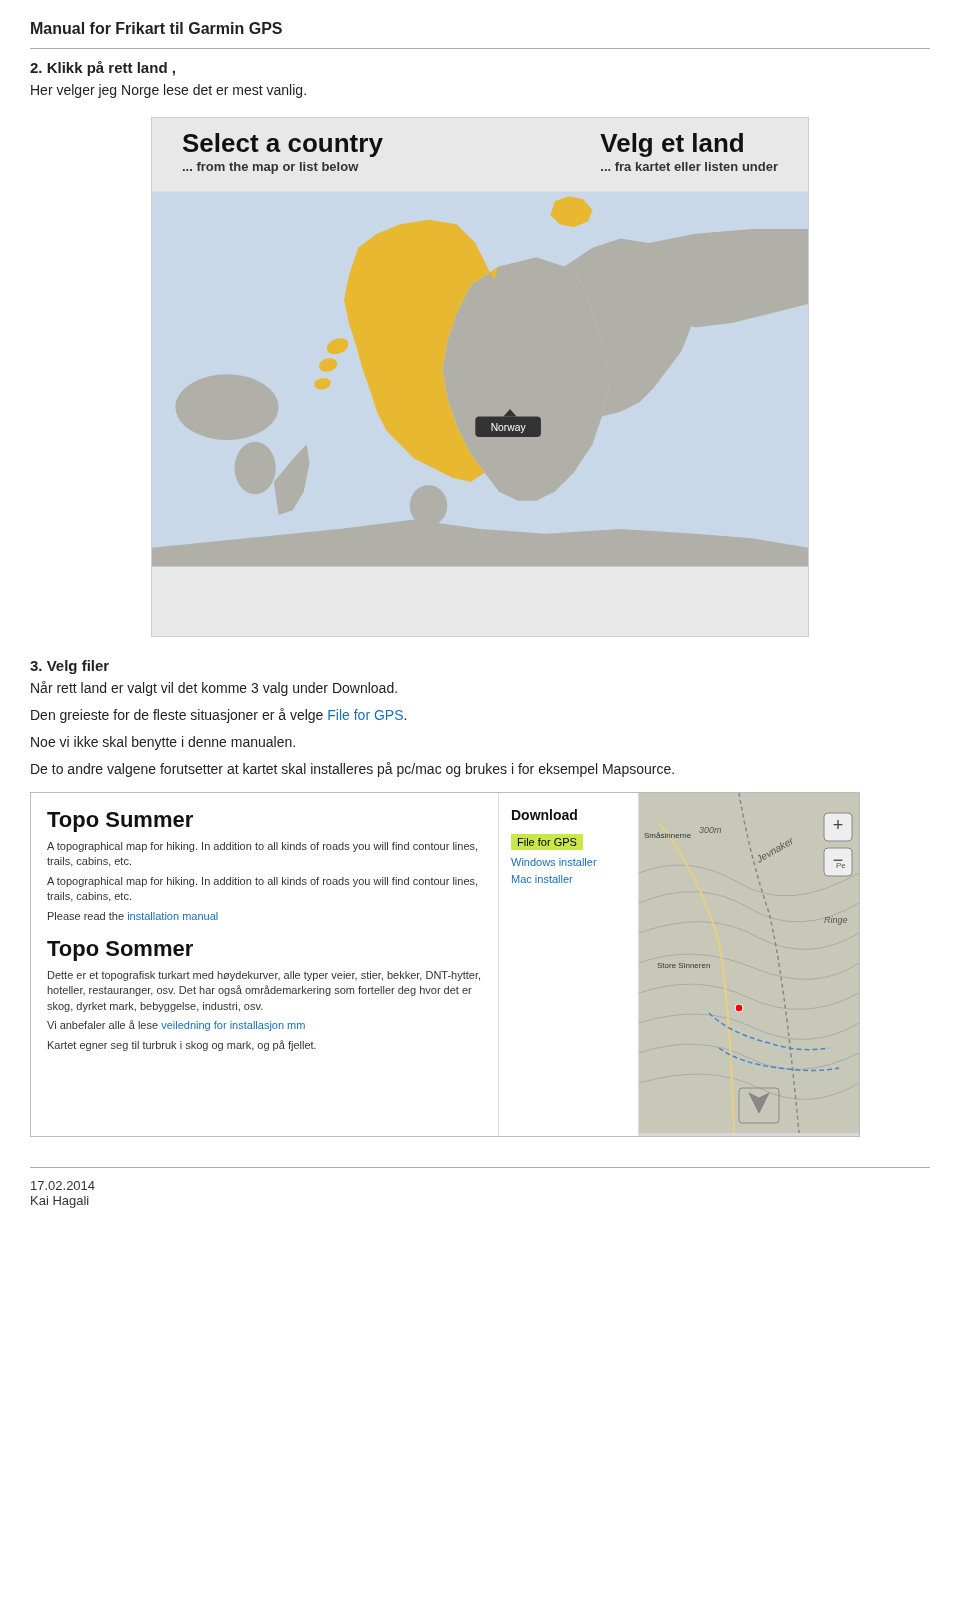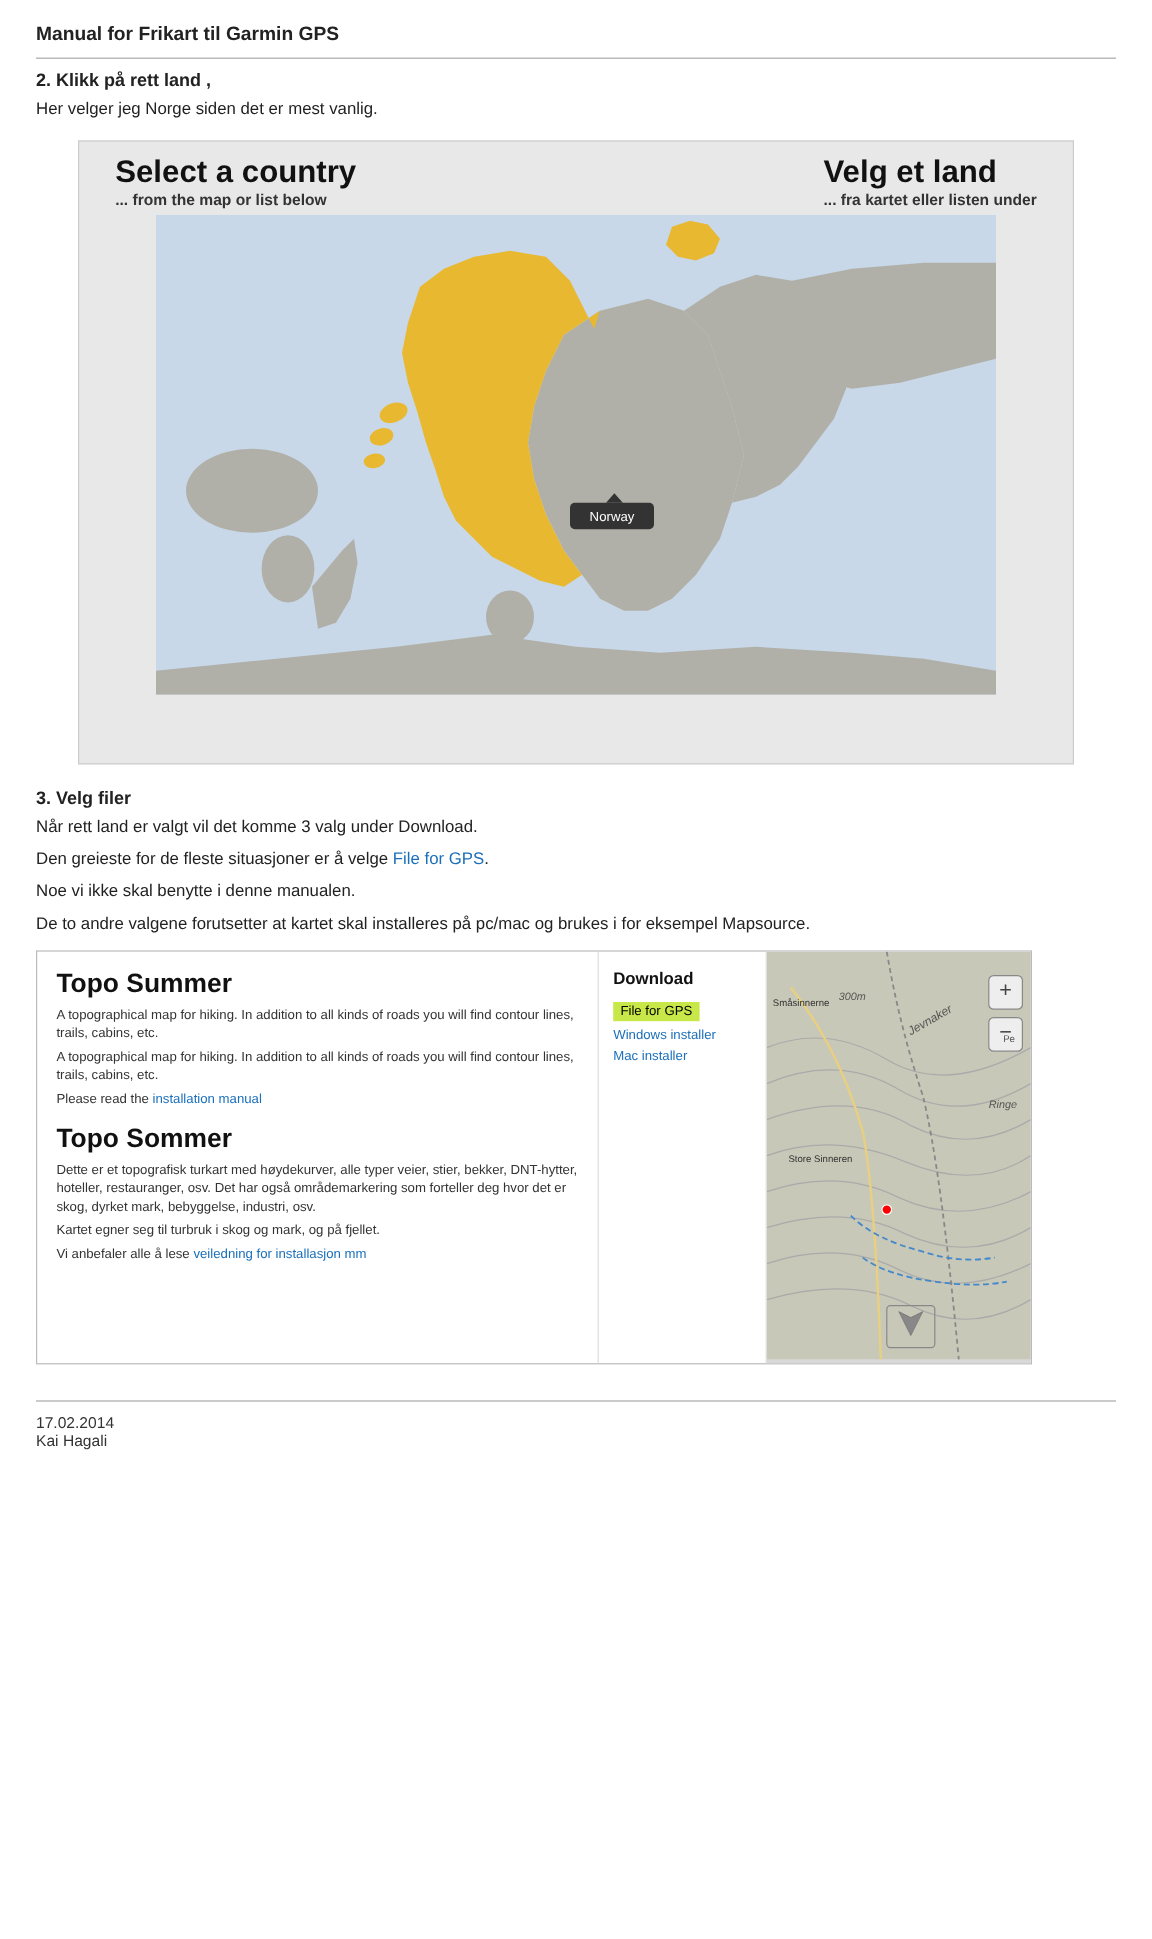--- a/index.html
+++ b/index.html
@@ -26,21 +26,21 @@
       font-size: 15px;
       font-weight: bold;
       margin: 8px 0 4px 0;
     }
     .section-text {
       font-size: 14px;
       margin-bottom: 6px;
       line-height: 1.5;
     }
     .map-image-container {
-      width: 830px;
+      width: 658px;
       height: 520px;
       margin: 16px auto;
       background: #e8e8e8;
       border: 1px solid #ccc;
       position: relative;
       overflow: hidden;
     }
     .map-header {
       display: flex;
       flex-direction: row;
@@ -198,21 +198,21 @@
     }
   </style>
 </head>
 <body>
 
 <div class="page-title">Manual for Frikart til Garmin GPS</div>
 <hr class="divider">
 
 <div>
   <div class="section-heading">2.   Klikk på rett land ,</div>
-  <div class="section-text">Her velger jeg Norge siden det er mest vanlig.</div>
+  <div class="section-text">Her velger jeg Norge lese det er mest vanlig.</div>
 </div>
 
 <div class="map-image-container">
   <div class="map-header">
     <div class="map-header-left">
       <div class="big">Select a country</div>
       <div class="small">... from the map or list below</div>
     </div>
     <div class="map-header-right">
       <div class="big">Velg et land</div>
@@ -269,24 +269,24 @@
 <div class="screenshot-container">
   <div class="sc-left">
     <div class="sc-topo-title">Topo Summer</div>
     <div class="sc-topo-desc">A topographical map for hiking. In addition to all kinds of roads you will find contour lines, trails, cabins, etc.</div>
     <div class="sc-topo-desc">A topographical map for hiking. In addition to all kinds of roads you will find contour lines, trails, cabins, etc.</div>
     <div class="sc-topo-desc">
       <span>Please read the </span><a href="#" class="sc-topo-link">installation manual</a>
     </div>
     <div class="sc-topo-sommer-title">Topo Sommer</div>
     <div class="sc-topo-sommer-desc">Dette er et topografisk turkart med høydekurver, alle typer veier, stier, bekker, DNT-hytter, hoteller, restauranger, osv. Det har også områdemarkering som forteller deg hvor det er skog, dyrket mark, bebyggelse, industri, osv.</div>
-    <div class="sc-topo-sommer-small">Kartet egner seg til turbruk i skog og mark, og på fjellet.</div>
     <div class="sc-topo-sommer-small">
       <span>Vi anbefaler alle å lese </span><a href="#" class="sc-topo-sommer-link">veiledning for installasjon mm</a>
     </div>
+    <div class="sc-topo-sommer-small">Kartet egner seg til turbruk i skog og mark, og på fjellet.</div>
   </div>
   <div class="sc-middle">
     <div class="sc-download-title">Download</div>
     <a href="#" class="sc-download-link-highlight">File for GPS</a>
     <a href="#" class="sc-download-link">Windows installer</a>
     <a href="#" class="sc-download-link">Mac installer</a>
   </div>
   <div class="sc-right">
     
     <svg width="220" height="340">

